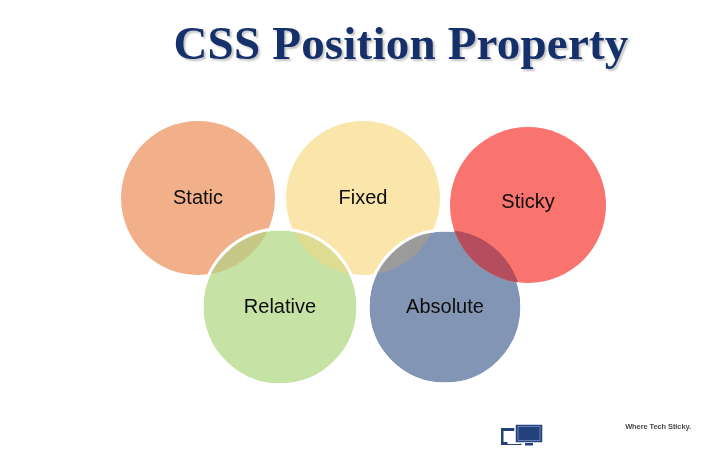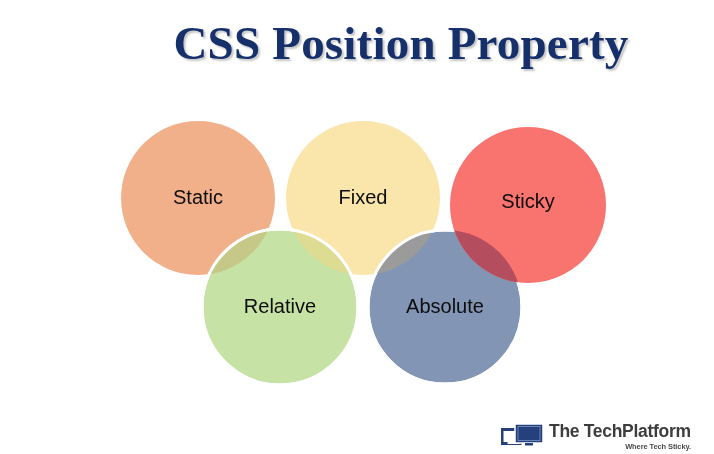--- a/index.html
+++ b/index.html
@@ -183,18 +183,17 @@
 
         <rect x="1" y="7.5" width="18" height="14" fill="none" stroke="#24417c" stroke-width="3"></rect>
         <rect x="6.5" y="13" width="12" height="9" fill="#ffffff"></rect>
 
         <rect x="14" y="2" width="28" height="19" fill="#24417c" stroke="#ffffff" stroke-width="1.5"></rect>
         <rect x="17" y="4.5" width="22" height="14" fill="none" stroke="#6b84b8" stroke-width="1"></rect>
         <rect x="24" y="21" width="8" height="2.5" fill="#24417c"></rect>
       </svg>
     </div>
     <div id="logo-text">
-      <div id="logo-name">The TechPlatform</div>
       <div id="logo-tagline">Where Tech Sticky.</div>
     </div>
   </div>
 
 </div>
 
 </body></html>

